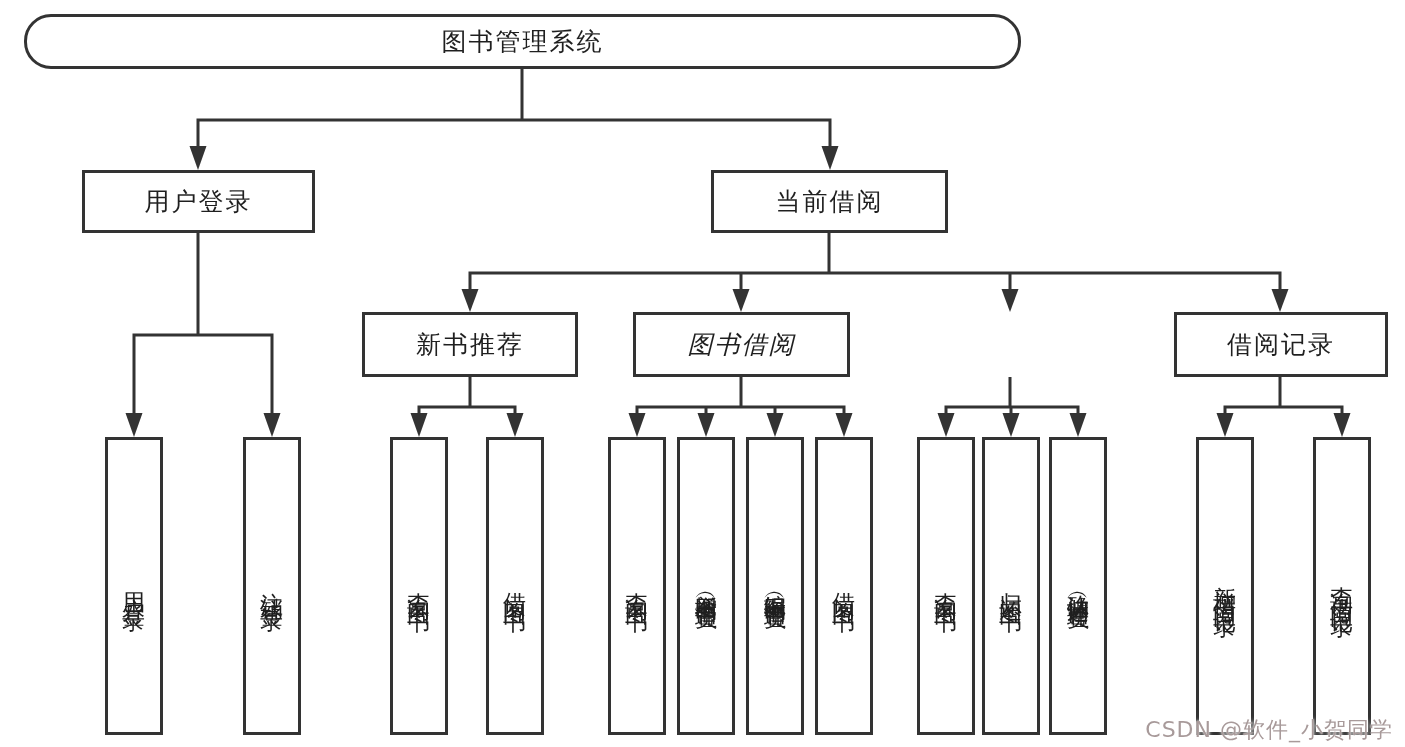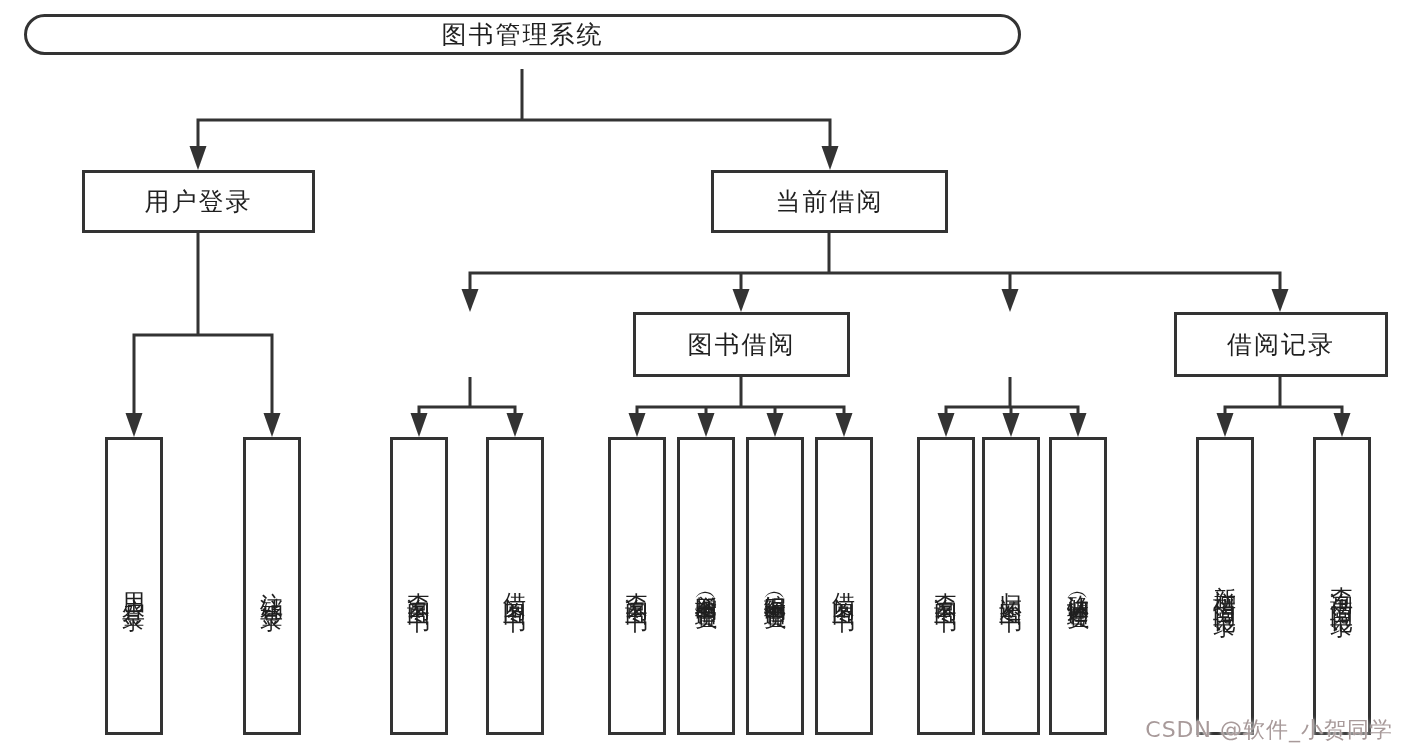--- a/index.html
+++ b/index.html
@@ -30,25 +30,25 @@
   }
   .node.h { font-size: 25px; letter-spacing: 2px; white-space: nowrap; }
   .node.v {
     writing-mode: vertical-rl;
     font-size: 23px;
     letter-spacing: 6px;
     line-height: 52px;
   }
   .node.v.tight { letter-spacing: 2px; font-size: 22px; }
   
-  .n-root   { left: 24px;  top: 14px;  width: 997px;  height: 41px; border-radius: 27px; }
+  .n-root   { left: 24px;  top: 14px;  width: 997px;  height: 55px; border-radius: 27px; }
   .n-login  { left: 82px;  top: 170px; width: 233px;  height: 63px; }
   .n-mgmt   { left: 711px; top: 170px; width: 237px;  height: 63px; }
   .n-rec    { left: 362px; top: 312px; width: 216px;  height: 65px; }
-  .n-borrow { left: 633px; top: 312px; width: 217px;  height: 65px; }
+  .n-borrow { left: 633px; top: 312px; width: 217px;  height: 65px; font-style: italic; }
   .n-cur    { left: 902px; top: 312px; width: 216px;  height: 65px; }
   .n-recs   { left: 1174px;top: 312px; width: 214px;  height: 65px; }
   .leaf { top: 437px; width: 58px; height: 298px; }
   .l-1  { left: 105px; }
   .l-2  { left: 243px; }
   .l-3  { left: 390px; }
   .l-4  { left: 486px; }
   .l-5  { left: 608px; }
   .l-6  { left: 677px; }
   .l-7  { left: 746px; }
@@ -114,20 +114,21 @@
       <polygon points="1216.5,413 1233.5,413 1225,437"></polygon>
       <polygon points="1333.5,413 1350.5,413 1342,437"></polygon>
     </g>
   </svg>
 
   <div class="node h n-root">图书管理系统</div>
 
   <div class="node h n-login">用户登录</div>
   <div class="node h n-mgmt">当前借阅</div>
 
+  <div class="node h n-rec">新书推荐</div>
   <div class="node h n-borrow">图书借阅</div>
   <div class="node h n-recs">借阅记录</div>
 
   <div class="node v leaf l-1">用户登录</div>
   <div class="node v leaf l-2">注销登录</div>
 
   <div class="node v leaf l-3">查询图书</div>
   <div class="node v leaf l-4">借阅图书</div>
 
   <div class="node v leaf l-5">查询图书</div>

